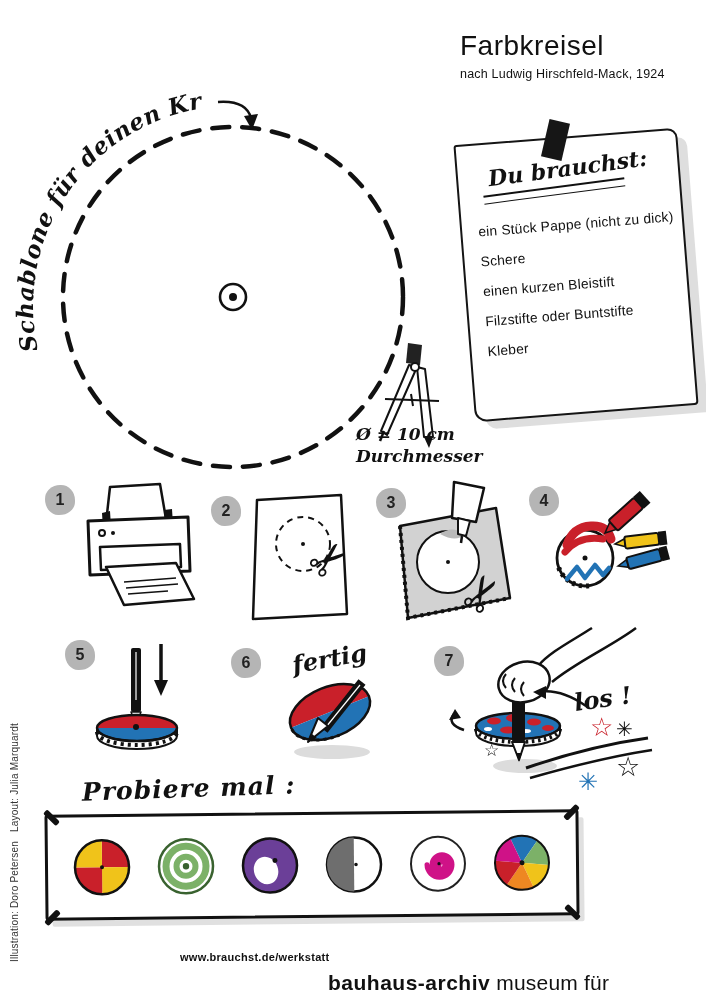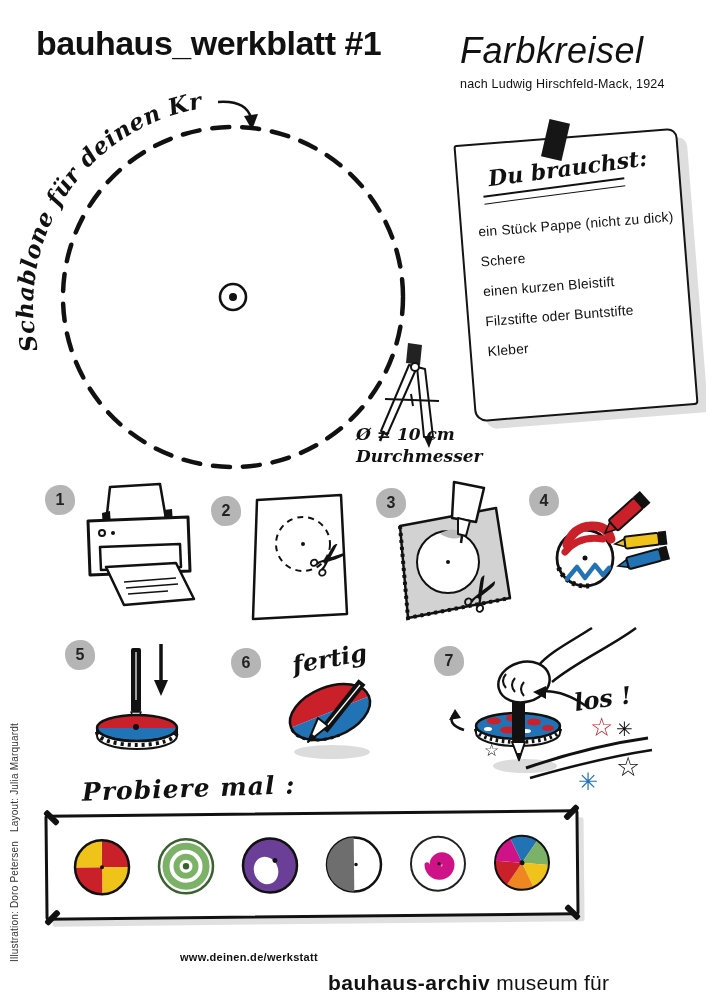--- a/index.html
+++ b/index.html
@@ -3,21 +3,21 @@
 <meta charset="utf-8">
 <style>
   html,body{margin:0;padding:0;background:#fff;}
   .page{position:relative;width:706px;height:999px;background:#fff;overflow:hidden;
         font-family:"Liberation Sans",sans-serif;color:#111;}
   .abs{position:absolute;}
   svg{overflow:visible;display:block;}
   .hand{font-family:"DejaVu Serif",serif;font-style:italic;font-weight:700;}
   .title{left:36px;top:24px;font-size:34px;font-weight:800;letter-spacing:-0.5px;}
   .subtitle-block{left:460px;top:30px;}
-  .subtitle{font-size:36px;font-weight:400;letter-spacing:0.5px;font-style:italic;}
+  .subtitle{font-size:28px;font-weight:400;letter-spacing:0.5px;}
   .attribution{font-size:12.5px;margin-top:5px;letter-spacing:0.2px;text-align:right;}
   .credits{left:9px;top:962px;transform:rotate(-90deg);transform-origin:0 0;
            font-size:10px;color:#333;white-space:pre;letter-spacing:0.2px;}
   .note{left:464px;top:136px;width:194px;height:258px;background:#fff;
         border:2.5px solid #151515;border-radius:3px 10px 4px 12px;
         transform:rotate(-4.5deg);padding:16px 10px 0 16px;z-index:2;
         box-shadow:10px 9px 0 -1px rgba(0,0,0,0.13);}
   .note-title{font-size:22px;transform:rotate(-3deg);margin-left:14px;}
   .note-underline{width:142px;height:6px;border-top:2.5px solid #111;border-bottom:1.8px solid #111;
         transform:rotate(-3deg);margin:5px 0 16px 8px;}
@@ -41,21 +41,20 @@
   .footer-brand{left:328px;top:937px;font-size:21px;letter-spacing:0.2px;margin-top:34px;}
   .footer-brand b{font-weight:800;letter-spacing:0.5px;}
 </style>
 </head>
 <body>
 
 <div class="page">
 
   <div class="abs credits">Illustration: Doro Petersen   Layout: Julia Marquardt</div>
 
-  <div class="abs title">bauhaus_werkblatt #1</div>
   <div class="abs subtitle-block">
     <div class="subtitle">Farbkreisel</div>
     <div class="attribution">nach Ludwig Hirschfeld-Mack, 1924</div>
   </div>
 
   <svg class="abs" style="left:20px;top:88px;" width="460" height="400" viewBox="0 0 460 400">
     <defs>
       <path id="arcpath" d="M 18 262 A 200 200 0 0 1 185 20"></path>
     </defs>
     <circle cx="213" cy="209" r="170" fill="none" stroke="#111" stroke-width="4.5" stroke-dasharray="17 13" stroke-linecap="round"></circle>
@@ -279,16 +278,16 @@
       <path d="M30 30 L45.5 7.9 A27 27 0 0 1 56.9 32.4 Z" fill="#7cb168"></path>
       <path d="M30 30 L56.9 32.4 A27 27 0 0 1 41.4 54.5 Z" fill="#f0c31a"></path>
       <path d="M30 30 L41.4 54.5 A27 27 0 0 1 14.5 52.1 Z" fill="#ee8722"></path>
       <path d="M30 30 L14.5 52.1 A27 27 0 0 1 3.1 27.6 Z" fill="#c9202a"></path>
       <path d="M30 30 L3.1 27.6 A27 27 0 0 1 18.6 5.5 Z" fill="#cf1287"></path>
       <circle cx="30" cy="30" r="27" fill="none" stroke="#111" stroke-width="2"></circle>
       <circle cx="30" cy="30" r="2.5" fill="#111"></circle>
     </svg>
   </div>
 
-  <div class="abs footer-url">www.deinen.de/werkstatt</div>
+  <div class="abs footer-url">www.brauchst.de/werkstatt</div>
   <div class="abs footer-brand"><b>bauhaus-archiv</b><span> museum für gestaltung</span></div>
 
 </div>
 
 </body></html>

